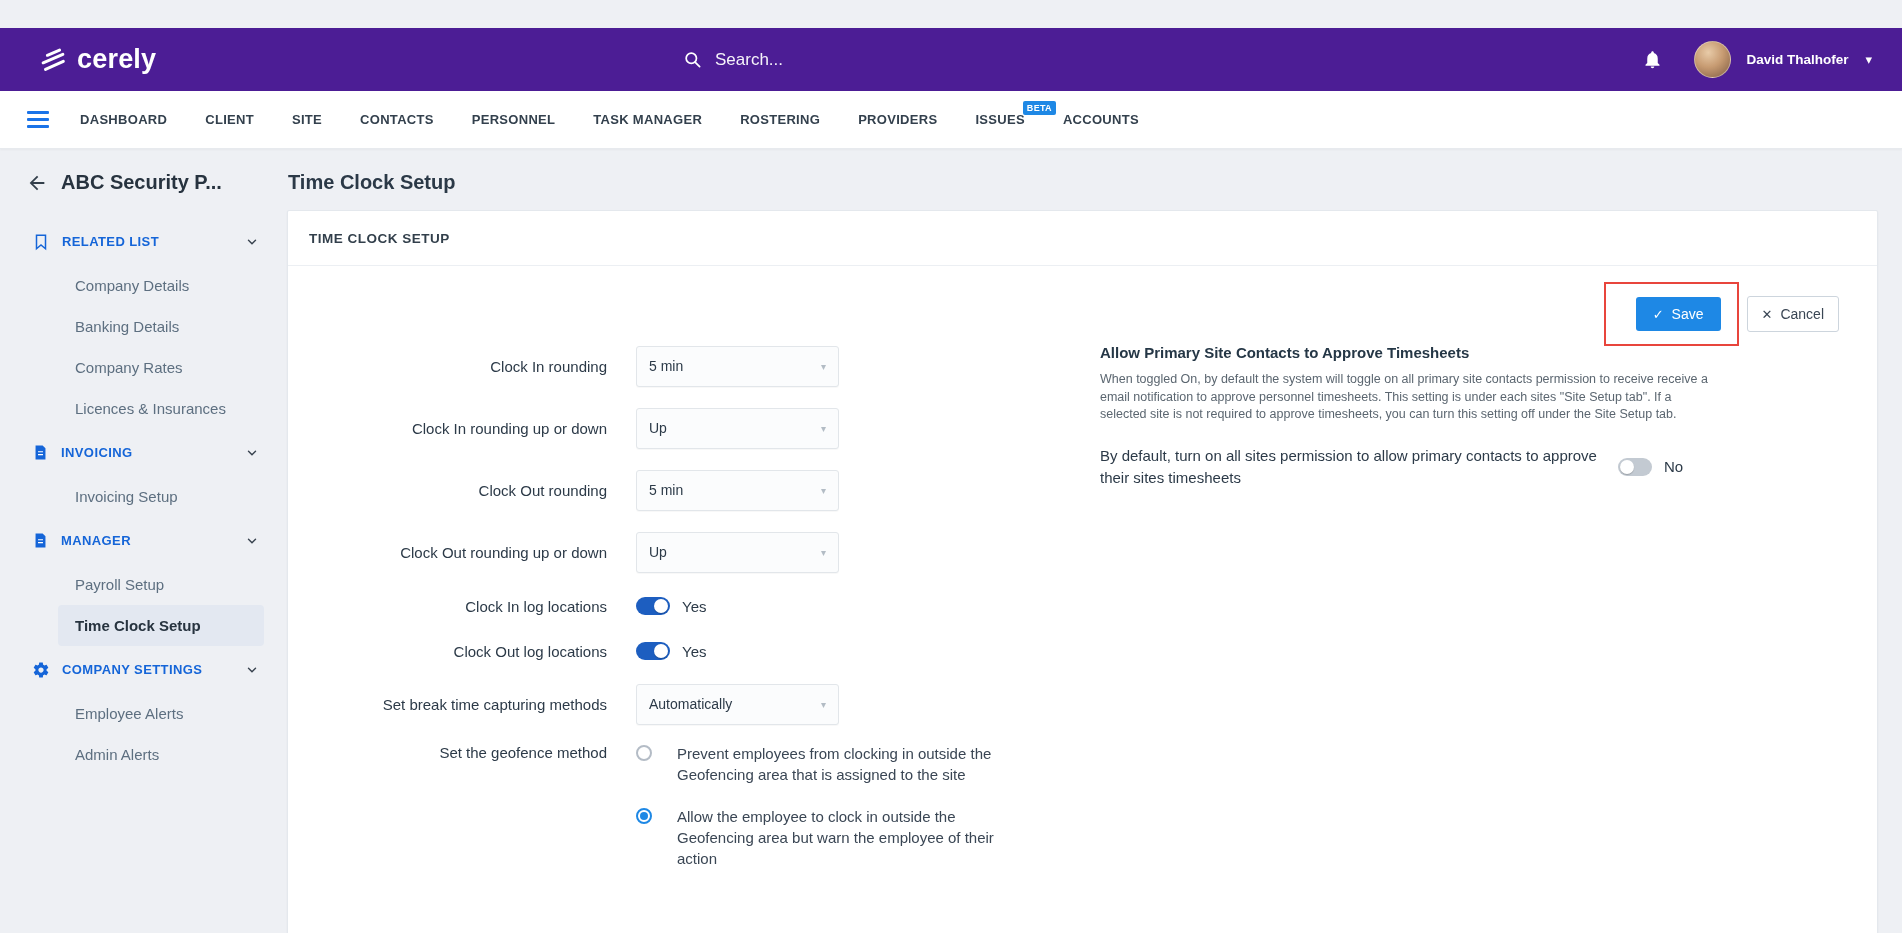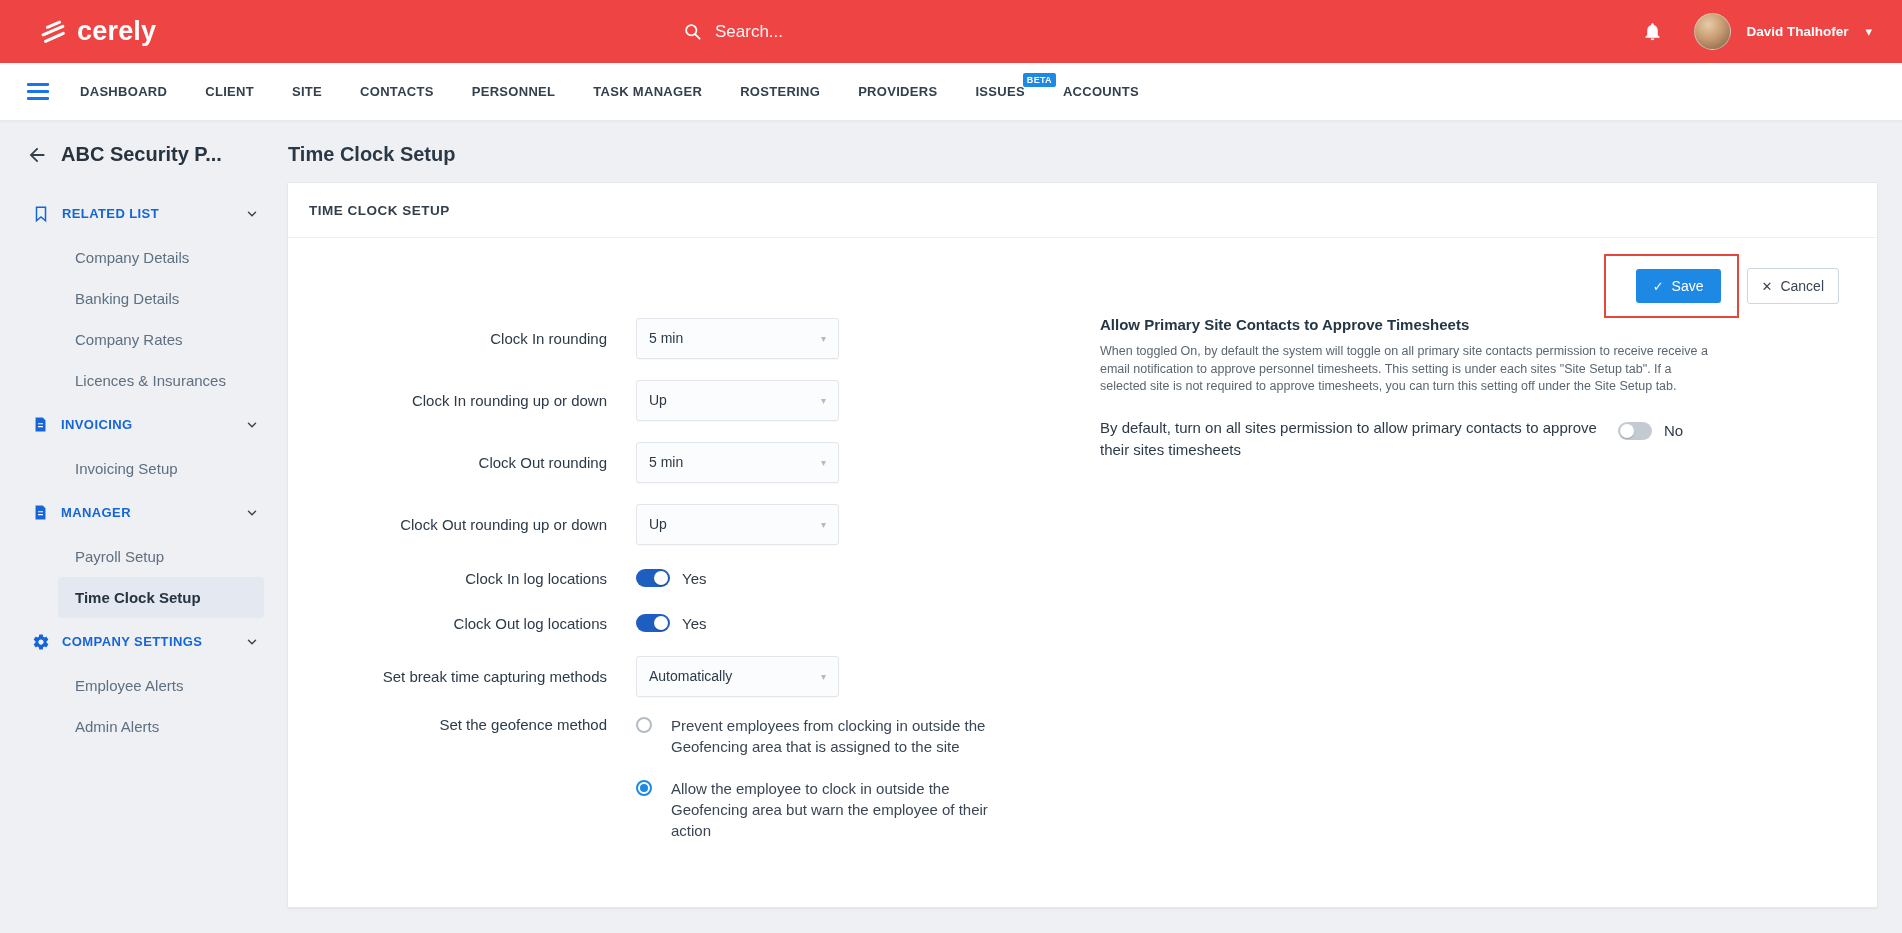--- a/index.html
+++ b/index.html
@@ -1,20 +1,20 @@
 <!DOCTYPE html>
 <html><head>
 <meta charset="utf-8">
 <style>
   *{box-sizing:border-box;margin:0;padding:0;}
   html,body{width:1902px;height:933px;}
   body{font-family:"Liberation Sans",sans-serif;background:#eef0f4;overflow:hidden;}
 
   
-  .topbar{height:63px;background:#ef4444;display:flex;align-items:center;position:relative;color:#fff;}
+  .topbar{height:63px;background:#4c1d95;display:flex;align-items:center;position:relative;color:#fff;margin-top:28px;}
   .brand{display:flex;align-items:center;margin-left:38px;gap:9px;}
   .brand-name{font-size:27px;font-weight:600;letter-spacing:.2px;}
   .search{position:absolute;left:683px;top:0;height:63px;display:flex;align-items:center;gap:13px;width:430px;}
   .search input{background:transparent;border:none;outline:none;color:#fff;font-size:17px;width:100%;font-family:"Liberation Sans",sans-serif;}
   .search input::placeholder{color:rgba(255,255,255,.95);}
   .top-right{margin-left:auto;display:flex;align-items:center;margin-right:30px;gap:15px;}
   .bell-wrap{margin-right:16px;cursor:pointer;display:flex;}
   .avatar{width:37px;height:37px;border-radius:50%;background:radial-gradient(circle at 38% 30%,#e8cba8 0%,#c79b72 45%,#7d5a40 100%);border:1px solid rgba(255,255,255,.4);cursor:pointer;flex-shrink:0;}
   .user-name{font-size:13.5px;font-weight:700;cursor:pointer;}
   .user-caret{font-size:13px;cursor:pointer;margin-left:2px;}
@@ -68,33 +68,33 @@
   .select .sel-caret{color:#b3bcc5;font-size:10px;}
   .toggle{width:34px;height:18px;border-radius:9px;position:relative;cursor:pointer;flex-shrink:0;display:inline-block;}
   .toggle .knob{position:absolute;top:2px;width:14px;height:14px;background:#fff;border-radius:50%;box-shadow:0 1px 1px rgba(0,0,0,.2);}
   .toggle.on{background:#1d5ec0;}
   .toggle.on .knob{right:2px;}
   .toggle.off{background:#c3cad2;}
   .toggle.off .knob{left:2px;}
   .toggle-state{margin-left:12px;font-size:15px;color:#2c3a48;}
   .toggle-ctrl{display:flex;align-items:center;}
 
-  .radio-opt{display:flex;align-items:flex-start;gap:19px;margin-bottom:21px;cursor:pointer;justify-content:flex-end;}
+  .radio-opt{display:flex;align-items:flex-start;gap:25px;margin-bottom:21px;cursor:pointer;justify-content:flex-end;}
   .radio{width:16px;height:16px;border-radius:50%;border:2px solid #b4bcc6;flex-shrink:0;margin-top:2px;background:#fff;position:relative;}
   .radio.sel{border-color:#1e88e5;}
   .radio.sel::after{content:"";position:absolute;inset:2px;background:#1e88e5;border-radius:50%;}
   .radio-text{font-size:15px;line-height:21px;color:#3a4654;width:322px;}
 
   
   .right-col{position:absolute;left:812px;top:78px;width:616px;}
   .rp-head{font-size:15px;font-weight:700;color:#253746;margin-bottom:10px;}
   .rp-desc{font-size:12.5px;line-height:17.5px;color:#5b6670;width:608px;}
   .rp-toggle-row{display:flex;margin-top:21px;align-items:flex-start;}
   .rp-toggle-label{font-size:15px;line-height:22px;color:#2c3a48;width:497px;}
-  .rp-toggle-ctrl{display:flex;align-items:center;margin-left:21px;margin-top:5px;}
+  .rp-toggle-ctrl{display:flex;align-items:center;margin-left:21px;margin-top:13px;}
 </style>
 </head>
 <body>
 
 <header class="topbar">
   <div class="brand">
     <span style="display:flex;">
       <svg width="30" height="30" viewBox="0 0 32 32">
           <g stroke="#fff" stroke-width="3.2" stroke-linecap="round" fill="none">
             <path d="M10 11 L23 5.5"></path>

